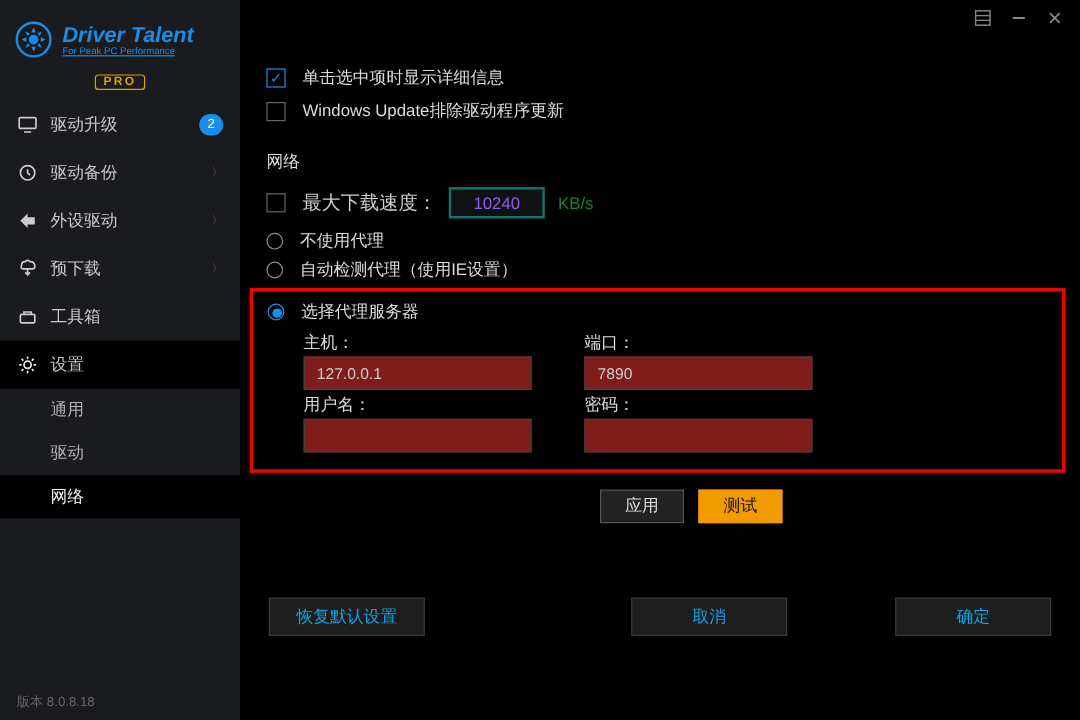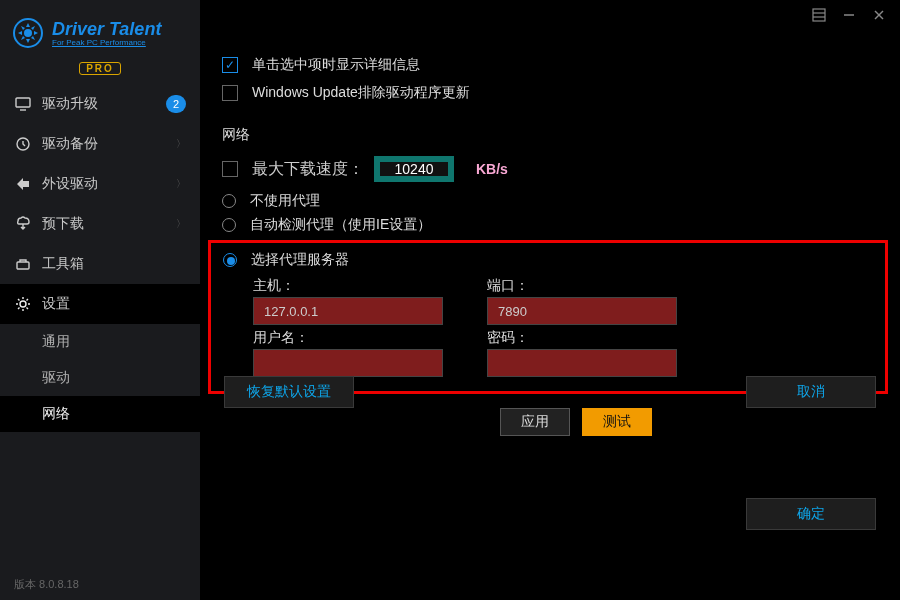--- a/index.html
+++ b/index.html
@@ -32,22 +32,22 @@
 .content { position: absolute; left: 200px; top: 0; width: 700px; height: 600px; background: #000; padding-top: 56px; }
 
 .row { display: flex; align-items: center; margin-left: 22px; margin-bottom: 10px; font-size: 14px; color: #ddd; }
 .checkbox { width: 16px; height: 16px; border: 1px solid #1a8de8; margin-right: 14px; display: inline-flex; align-items: center; justify-content: center; cursor: pointer; }
 .checkbox.unchecked { border-color: #666; }
 .check-mark { color: #1a8de8; font-size: 12px; line-height: 1; }
 
 .section-title { margin-left: 22px; margin-top: 24px; margin-bottom: 12px; font-size: 14px; color: #ddd; }
 
 .speed-row { display: flex; align-items: center; margin-left: 22px; margin-bottom: 10px; }
-.speed-input { width: 80px; height: 26px; background: #111; border: 6px solid #0f766e; color: #ffffff; text-align: center; font-size: 14px; margin: 0 10px; }
-.unit { color: #f9a8d4; font-size: 14px; margin-left: 12px; font-weight: bold; }
+.speed-input { width: 80px; height: 26px; background: #111; border: 2px solid #0f766e; color: #8b5cf6; text-align: center; font-size: 14px; margin: 0 10px; }
+.unit { color: #15803d; font-size: 14px; margin-left: 1px; }
 
 .radio-row { display: flex; align-items: center; margin-left: 22px; margin-bottom: 6px; font-size: 14px; color: #ddd; }
 .radio { width: 14px; height: 14px; border: 1.5px solid #888; border-radius: 50%; margin-right: 14px; position: relative; cursor: pointer; }
 .radio.selected { border-color: #1a8de8; }
 .radio.selected::after { content: ""; position: absolute; left: 3px; top: 3px; width: 8px; height: 8px; background: #1a8de8; border-radius: 50%; }
 
 .redbox { border: 3px solid #e00; margin-left: 8px; margin-right: 12px; padding: 8px 12px 14px 12px; margin-top: 2px; }
 .proxy-top { display: flex; align-items: center; }
 .proxy-type { margin-left: 14px; width: 150px; height: 26px; background: #111; border: 1px solid #444; display: flex; align-items: center; justify-content: space-between; padding: 0 10px; color: #ccc; font-size: 13px; cursor: pointer; }
 .proxy-type .arrow { font-size: 10px; color: #aaa; }
@@ -56,21 +56,21 @@
 .field-label { font-size: 14px; color: #ddd; margin-bottom: 2px; }
 .field-input { width: 190px; height: 28px; background: #7f1d1d; border: 1px solid #444; color: #ccc; padding: 0 10px; font-size: 13px; }
 
 .btn-row { display: flex; gap: 12px; margin-left: 300px; margin-top: 14px; }
 .btn { width: 70px; height: 28px; display: inline-flex; align-items: center; justify-content: center; font-size: 14px; cursor: pointer; border: 1px solid #555; background: #222; color: #ddd; }
 .btn.primary { background: #f29b00; border-color: #f29b00; color: #111; font-weight: 500; }
 
 .bottom-row { position: absolute; bottom: 70px; left: 24px; right: 24px; display: flex; justify-content: space-between; }
 .big-btn { width: 130px; height: 32px; background: #1e1e1e; border: 1px solid #3a3a3a; color: #0ea5e9; display: inline-flex; align-items: center; justify-content: center; font-size: 14px; cursor: pointer; }
 .spacer { flex: 1; }
-.right-btns { display: flex; gap: 90px; flex-direction: column; }
+.right-btns { display: flex; gap: 90px; }
 </style>
 </head>
 <body>
 
 <div class="titlebar">
   <span class="title-btn">
     <svg width="14" height="14" viewBox="0 0 14 14" stroke="#888" fill="none" stroke-width="1.2">
         <rect x="1" y="1" width="12" height="12"></rect>
         <line x1="1" y1="5" x2="13" y2="5"></line>
         <line x1="1" y1="9" x2="13" y2="9"></line>

